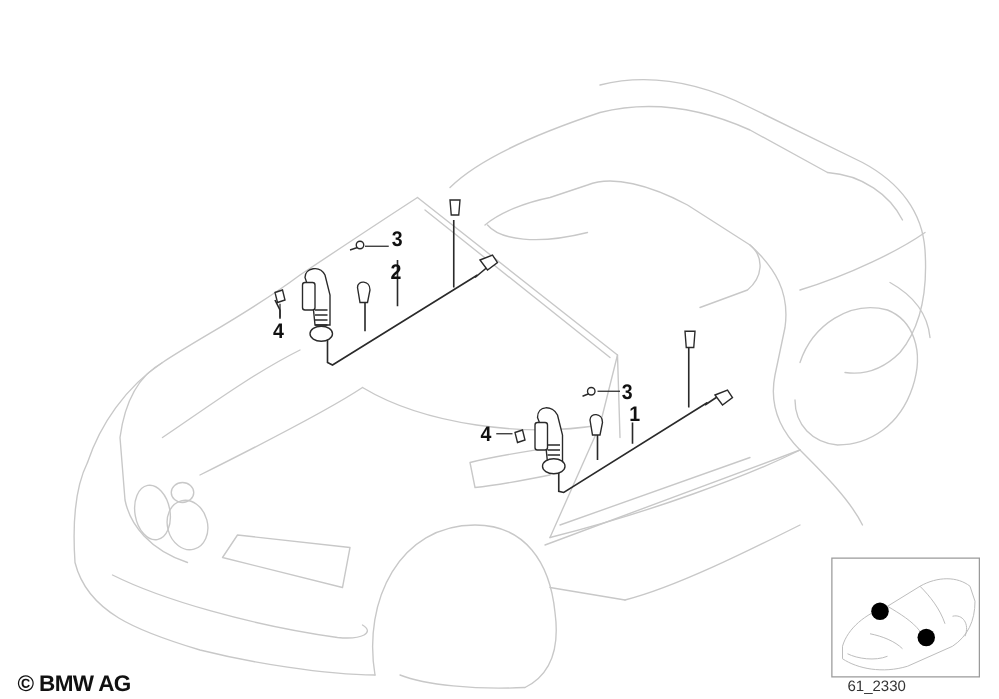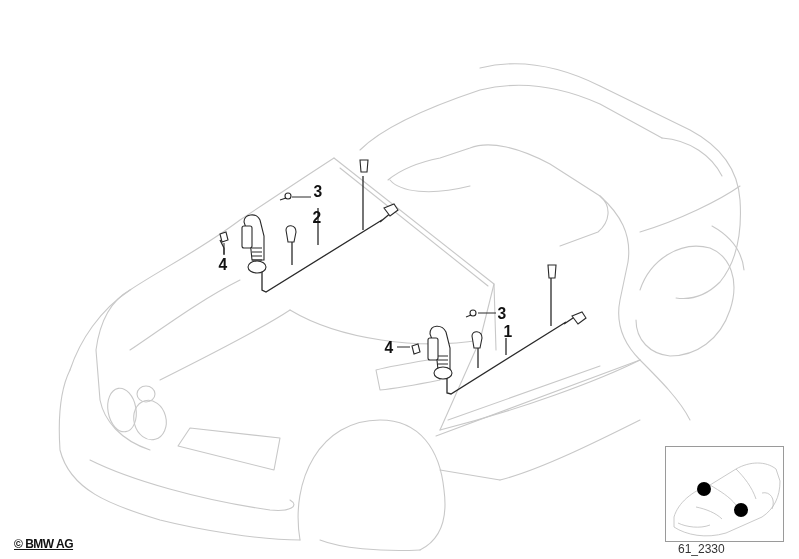--- a/index.html
+++ b/index.html
@@ -3,22 +3,22 @@
   <meta charset="utf-8">
   <style>
     html, body { margin: 0; padding: 0; background: #ffffff; }
     body { width: 799px; height: 559px; position: relative; overflow: hidden; font-family: "Liberation Sans", sans-serif; }
     .diagram { position: absolute; left: 0; top: 0; width: 799px; height: 559px; }
     .callout {
       position: absolute; font-family: "Liberation Sans", sans-serif; font-weight: bold;
       font-size: 17px; color: #111; line-height: 1; transform: scaleX(0.92);
     }
     .copyright {
-      position: absolute; left: 14px; top: 537px; font-size: 12px; font-weight: bold;
-      color: #111; letter-spacing: -0.5px; font-family: "Liberation Sans", sans-serif; text-decoration: underline;
+      position: absolute; left: 14px; top: 537px; font-size: 18px; font-weight: bold;
+      color: #111; letter-spacing: -0.5px; font-family: "Liberation Sans", sans-serif;
     }
     .inset {
       position: absolute; left: 665px; top: 446px; width: 117px; height: 94px;
       border: 1px solid #9a9a9a; background: #fff;
     }
     .inset svg { position: absolute; left: 0; top: 0; }
     .ref-code {
       position: absolute; left: 678px; top: 542px; font-size: 12px; color: #333;
       font-family: "Liberation Sans", sans-serif;
     }

